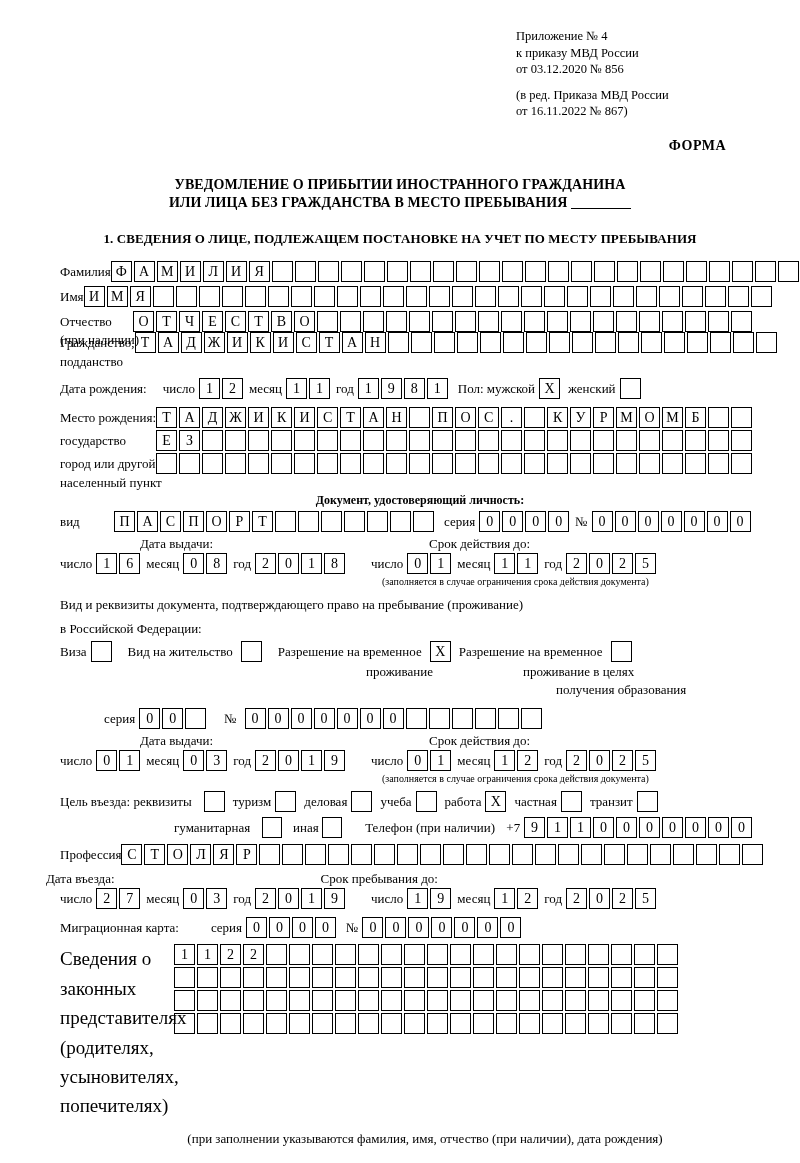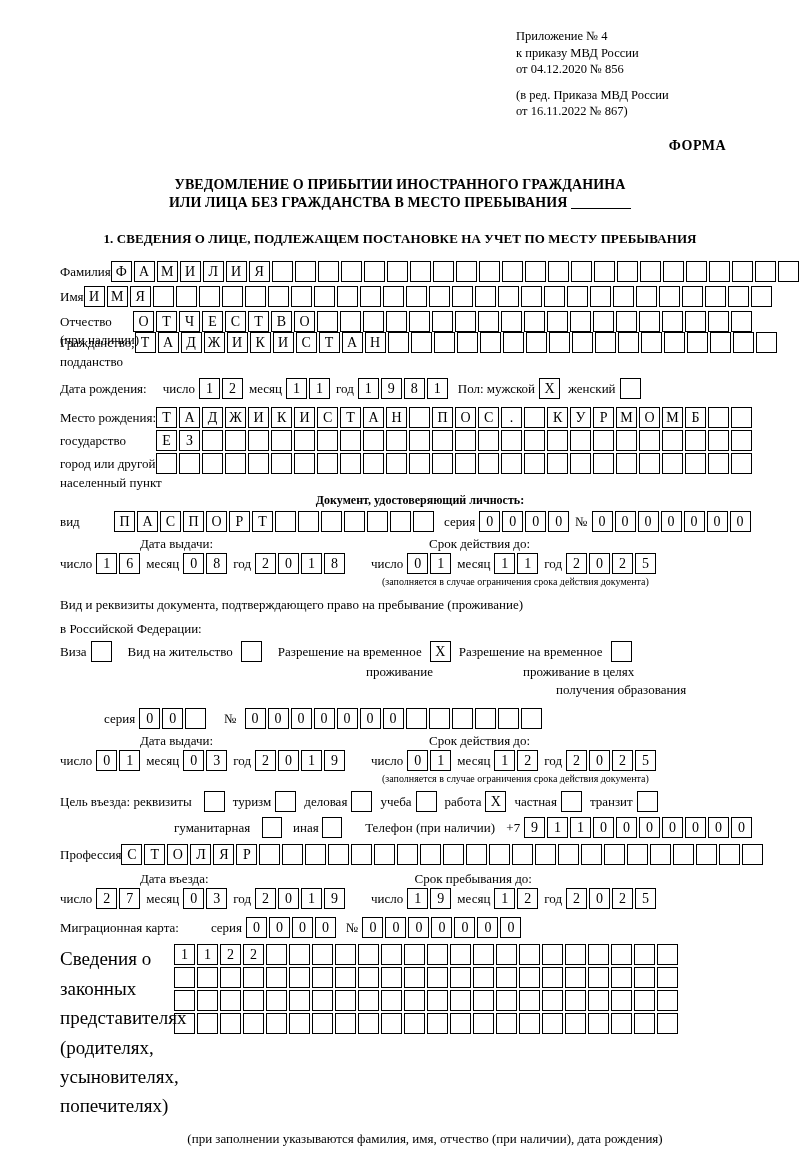--- a/index.html
+++ b/index.html
@@ -110,21 +110,21 @@
   .sp32 { width: 32px; }
 </style>
 </head>
 <body>
 
 <div class="page">
 
   <div class="hdr">
     <div>Приложение № 4</div>
     <div>к приказу МВД России</div>
-    <div>от 04.12.2020 № 856</div>
+    <div>от 03.12.2020 № 856</div>
     <div class="grp2">(в ред. Приказа МВД России</div>
     <div>от 16.11.2022 № 867)</div>
   </div>
 
   <div class="form-word">ФОРМА</div>
 
   <div class="title">
     <div>УВЕДОМЛЕНИЕ О ПРИБЫТИИ ИНОСТРАННОГО ГРАЖДАНИНА</div>
     <div><span>ИЛИ ЛИЦА БЕЗ ГРАЖДАНСТВА В МЕСТО ПРЕБЫВАНИЯ</span> <span class="blank"></span></div>
   </div>
@@ -706,21 +706,21 @@
         <span class="bx"></span>
         <span class="bx"></span>
         <span class="bx"></span>
         <span class="bx"></span>
         <span class="bx"></span>
         <span class="bx"></span>
       </span>
   </div>
 
   <div class="row" style="margin-top:6px">
-    <span class="lbl" style="margin-left:94px">Дата въезда:</span>
+    <span class="lbl" style="">Дата въезда:</span>
     <span style="width:206px"></span>
     <span class="lbl">Срок пребывания до:</span>
   </div>
 
   <div class="row" style="margin-top:1px">
     <span class="lbl" style="margin-left:14px">число</span>
     <span class="sp4"></span>
     <span class="boxes" id="e-day">
         <span class="bx">2</span>
         <span class="bx">7</span>

